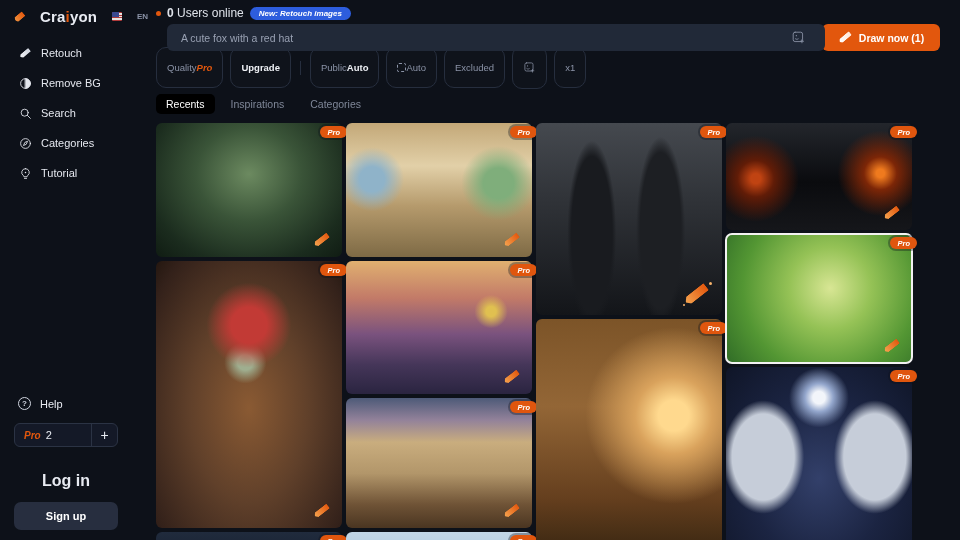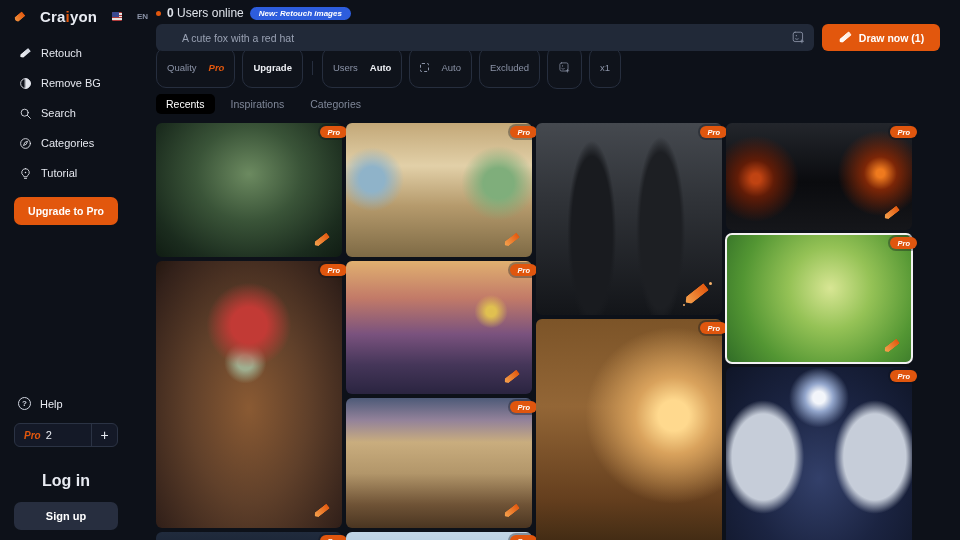--- a/index.html
+++ b/index.html
@@ -37,28 +37,28 @@
   
   .main { flex:1; display:flex; flex-direction:column; padding:6px 20px 0 8px; min-width:0; }
   .status-row { display:flex; align-items:center; gap:6px; height:15px; margin-bottom:4px; }
   .dot { width:5px; height:5px; border-radius:50%; background:#e2570d; }
   .users { font-size:12px; color:#dfe3ea; }
   .users b { font-weight:bold; }
   .new-badge { background:#2d5ddd; color:#fff; font-size:8px; font-style:italic; font-weight:bold; padding:2px 9px; border-radius:8px; cursor:pointer; }
   .prompt-row { display:flex; gap:8px; align-items:center; }
   .prompt-wrap { flex:1; position:relative; }
   .prompt-input { width:100%; height:27px; background:#212938; border:none; border-radius:6px; color:#99a1b3;
-    font-size:10.5px; padding:0 30px 0 26px; font-family:inherit; outline:none; }
+    font-size:10.5px; padding:0 30px 0 14px; font-family:inherit; outline:none;margin-left:11px; }
   .img-add { position:absolute; right:8px; top:6px; width:15px; height:15px; cursor:pointer; }
   .img-add svg { width:15px; height:15px; stroke:#8b93a7; fill:none; stroke-width:1.4; stroke-linecap:round; }
   .draw-btn { width:118px; height:27px; background:#e2570d; border:none; border-radius:6px; color:#fff; font-weight:bold;
     font-size:10.5px; display:flex; align-items:center; justify-content:center; gap:7px; cursor:pointer; font-family:inherit; }
   .draw-btn .logo-crayon { background:linear-gradient(90deg,#fff,#ffe8d8); width:14px; height:5px; }
   .options-row { display:flex; align-items:center; gap:7px; margin-top:7px; height:19px; }
-  .pill { display:flex; align-items:center; gap:12px; border:1px solid #262e3e; border-radius:10px; padding:14px 10px;
+  .pill { display:flex; align-items:center; gap:0; border:1px solid #262e3e; border-radius:10px; padding:14px 10px;
     font-size:9.5px; color:#8b93a7; cursor:pointer; background:rgba(255,255,255,0.012); white-space:nowrap; }
   .pill .white { color:#eef0f5; font-weight:bold; }
   .pill .pro-word { color:#e2570d; font-style:italic; font-weight:bold; }
   .vdiv { width:1px; height:14px; background:#262e3e; margin:0 2px; }
   .marquee { width:9px; height:9px; border:1.2px dashed #8b93a7; border-radius:2px; }
   .pill svg { width:13px; height:13px; stroke:#8b93a7; fill:none; stroke-width:1.4; stroke-linecap:round; }
   .tabs { display:flex; align-items:center; gap:6px; margin-top:17px; }
   .tab { font-size:10.5px; color:#7f8798; padding:4px 10px; border-radius:5px; cursor:pointer; }
   .tab.active { background:#000000; color:#fff; }
 
@@ -144,21 +144,20 @@
             <svg viewBox="0 0 24 24">
               <path d="M12 3a7 7 0 00-4 12.7c.8.6 1 1.4 1 2.3h6c0-.9.2-1.7 1-2.3A7 7 0 0012 3z"></path>
               <path d="M10 21h4"></path>
               <circle cx="12" cy="10" r="1.4" fill="#e4e7ee" stroke="none"></circle>
             </svg>
           </span>
         <span>Tutorial</span>
       </div>
     </nav>
 
-    <button class="upgrade-btn">Upgrade to Pro</button>
 
     <div class="sb-spacer"></div>
 
     <div class="help-row">
       <span class="help-ic">?</span>
       <span>Help</span>
     </div>
 
     <div class="pro-counter">
       <span class="val">
@@ -201,21 +200,21 @@
     <div class="options-row">
       <span class="pill">
         <span>Quality</span>
         <span class="pro-word">Pro</span>
       </span>
       <span class="pill">
         <span class="white">Upgrade</span>
       </span>
       <span class="vdiv"></span>
       <span class="pill">
-        <span>Users</span>
+        <span>Public</span>
         <span class="white">Auto</span>
       </span>
       <span class="pill">
         <span class="marquee"></span>
         <span>Auto</span>
       </span>
       <span class="pill">
         <span>Excluded</span>
       </span>
       <span class="pill">

